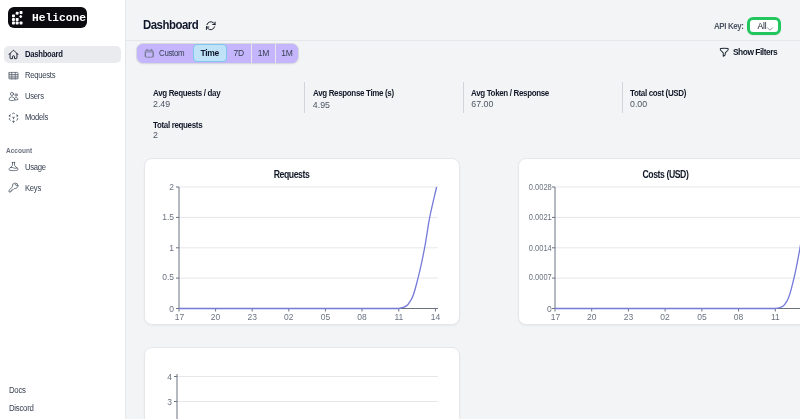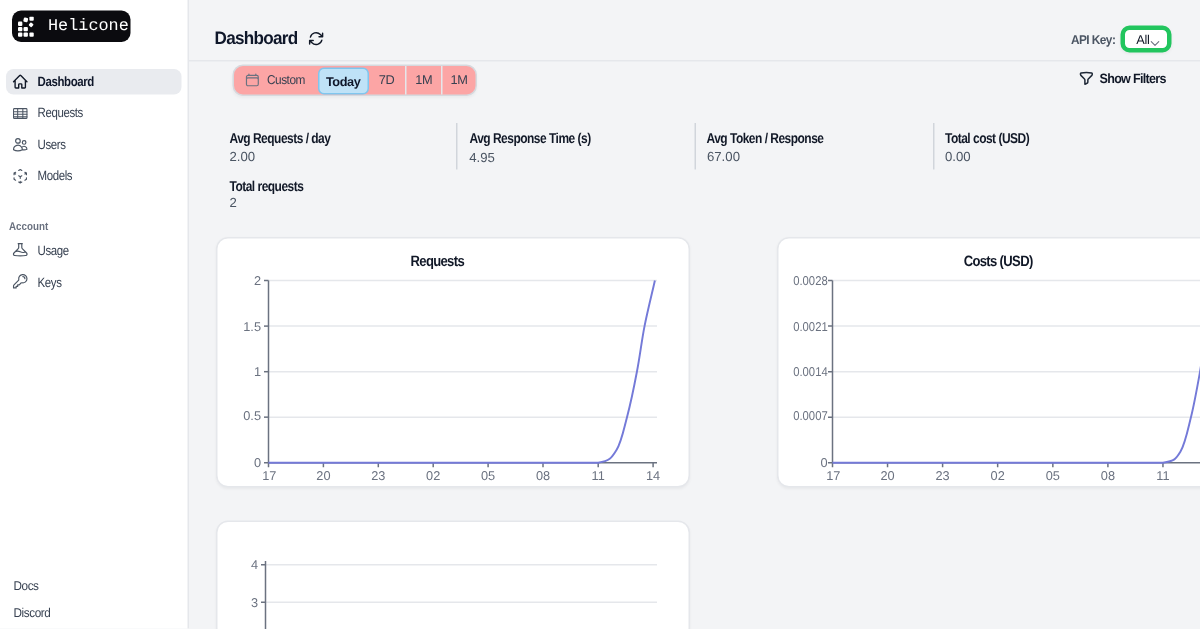--- a/index.html
+++ b/index.html
@@ -3,35 +3,35 @@
 <meta charset="utf-8">
 <style>
   * { margin:0; padding:0; box-sizing:border-box; }
   html,body { width:800px; height:419px; overflow:hidden; }
   body { -webkit-font-smoothing:antialiased; font-family:"Liberation Sans", sans-serif; background:#f3f4f6; position:relative; }
   .abs { position:absolute; }
   svg { display:block; }
   
   #sidebar { position:absolute; left:0; top:0; width:126px; height:419px; background:#ffffff; border-right:1px solid #e5e7eb; }
   .logo { position:absolute; left:8px; top:7px; width:79px; height:21px; background:#0b0b0f; border-radius:6px; display:flex; align-items:center; }
-  .logo-text { color:#fff; font-family:"Liberation Mono", monospace; font-size:11px; font-weight:400; margin-left:7px; letter-spacing:0; display:inline-block; transform:scaleX(1.02); transform-origin:0 50%; will-change:transform; }
+  .logo-text { color:#fff; font-family:"Liberation Mono", monospace; font-size:11px; font-weight:700; margin-left:7px; letter-spacing:0; display:inline-block; transform:scaleX(1.02); transform-origin:0 50%; will-change:transform; }
   .nav-item { position:absolute; left:4px; width:117px; height:17px; border-radius:5px; display:flex; align-items:center; font-size:9px; color:#374151; }
   .nav-item svg { margin-left:4px; }
   .nav-item span { margin-left:5.5px; display:inline-block; transform:scaleX(0.85); transform-origin:0 50%; letter-spacing:-0.3px; }
   .nav-item.active { background:#e9ebef; color:#0f172a; font-weight:700; }
   .acct { position:absolute; left:6px; top:146px; font-size:7.5px; font-weight:700; color:#6b7280; transform:scaleX(0.87); transform-origin:0 0; }
   .foot { position:absolute; left:9px; font-size:8.5px; color:#374151; letter-spacing:-0.3px; transform:scaleX(0.92); transform-origin:0 0; }
   
   #hdr { position:absolute; left:126px; top:0; width:674px; height:41px; border-bottom:1px solid #e5e7eb; }
   .h1 { position:absolute; left:17px; top:17.5px; font-size:12px; font-weight:700; color:#0f172a; letter-spacing:-0.5px; transform:scaleX(0.95); transform-origin:0 0; }
   .apikey { position:absolute; left:588px; top:20.5px; font-size:8.5px; font-weight:700; color:#4b5563; letter-spacing:-0.4px; transform:scaleX(0.93); transform-origin:0 0; }
   .select { position:absolute; left:620.5px; top:16.5px; width:34px; height:18.5px; background:#fff; border:3px solid #22c55e; border-radius:6px; box-shadow:0 1px 2px rgba(0,0,0,0.05); font-size:8.5px; color:#111827; display:flex; align-items:center; }
   .select span { margin-left:8px; letter-spacing:-0.2px; }
   
-  .btngroup { position:absolute; left:155px; top:42.5px; height:21px; background:#fca5a5; border:1px solid #d6d9de; border-radius:7px; box-shadow:0 1px 2px rgba(0,0,0,0.04); display:flex; align-items:flex-end; }
+  .btngroup { position:absolute; left:136px; top:42.5px; height:21px; background:#c4b5fd; border:1px solid #d6d9de; border-radius:7px; box-shadow:0 1px 2px rgba(0,0,0,0.04); display:flex; align-items:flex-start; }
   .seg { height:100%; display:flex; align-items:center; justify-content:center; font-size:8.5px; color:#374151; letter-spacing:-0.2px; }
   .segdiv { width:1px; height:100%; background:#e5e7eb; }
   .today { width:33.5px; background:#bfe2f7; border:1px solid #7fc6ee; border-radius:4px; height:18px; font-weight:700; color:#0f172a; letter-spacing:-0.3px; }
   .showfilters { position:absolute; left:718.5px; top:47px; display:flex; align-items:center;text-align:right; }
   .showfilters span { font-size:9px; font-weight:700; color:#111827; margin-left:4px; letter-spacing:-0.5px; transform:scaleX(0.93); transform-origin:0 50%; }
   
   .mlabel { position:absolute; font-size:9.5px; font-weight:700; color:#111827; letter-spacing:-0.4px; transform:scaleX(0.84); transform-origin:0 0; white-space:nowrap; }
   .mvalue { position:absolute; font-size:8.8px; color:#4b5563; }
   .mdiv { position:absolute; width:1px; height:31px; top:81.5px; background:#d1d5db; }
   
@@ -120,37 +120,37 @@
   </div>
 </div>
 
 <div class="btngroup">
   <div class="seg" style="width:56px">
     <svg width="10.5" height="10.5" viewBox="0 0 24 24" fill="none" stroke="#6b7280" stroke-width="1.8" stroke-linecap="round" stroke-linejoin="round" style="margin-right:4px">
           <path d="M6.75 3v2.25M17.25 3v2.25M3 18.75V7.5a2.25 2.25 0 012.25-2.25h13.5A2.25 2.25 0 0121 7.5v11.25m-18 0A2.25 2.25 0 005.25 21h13.5A2.25 2.25 0 0021 18.75m-18 0v-7.5A2.25 2.25 0 015.25 9h13.5A2.25 2.25 0 0121 11.25v7.5"></path>
         </svg>
     <span style="display:inline-block; transform:scaleX(0.93); transform-origin:0 50%; letter-spacing:-0.35px">Custom</span>
   </div>
-  <div class="seg today">Today</div>
+  <div class="seg today">Time</div>
   <div class="seg" style="width:24.5px">7D</div>
   <div class="segdiv"></div>
   <div class="seg" style="width:23px">1M</div>
   <div class="segdiv"></div>
   <div class="seg" style="width:22px">1M</div>
 </div>
 
 <div class="showfilters">
   <svg width="10.5" height="10.5" viewBox="0 0 24 24" fill="none" stroke="#1f2937" stroke-width="2.3" stroke-linecap="round" stroke-linejoin="round">
         <path d="M12 3c2.755 0 5.455.232 8.083.678.533.09.917.556.917 1.096v1.044a2.25 2.25 0 01-.659 1.591l-5.432 5.432a2.25 2.25 0 00-.659 1.591v2.927a2.25 2.25 0 01-1.244 2.013L9.75 21v-6.568a2.25 2.25 0 00-.659-1.591L3.659 7.409A2.25 2.25 0 013 5.818V4.774c0-.54.384-1.006.917-1.096A48.32 48.32 0 0112 3z"></path>
       </svg>
   <span>Show Filters</span>
 </div>
 
 <div class="mlabel" style="left:153px; top:87.4px">Avg Requests / day</div>
-<div class="mvalue" style="left:153px; top:98.6px">2.00</div>
+<div class="mvalue" style="left:153px; top:98.6px">2.49</div>
 <div class="mlabel" style="left:312.8px; top:87.4px">Avg Response Time (s)</div>
 <div class="mvalue" style="left:312.8px; top:100px">4.95</div>
 <div class="mlabel" style="left:471.3px; top:87.4px">Avg Token / Response</div>
 <div class="mvalue" style="left:471.3px; top:98.6px">67.00</div>
 <div class="mlabel" style="left:630px; top:87.4px">Total cost (USD)</div>
 <div class="mvalue" style="left:630px; top:98.6px">0.00</div>
 <div class="mdiv" style="left:303.5px"></div>
 <div class="mdiv" style="left:462.5px"></div>
 <div class="mdiv" style="left:621.5px"></div>
 <div class="mlabel" style="left:153px; top:119px">Total requests</div>

